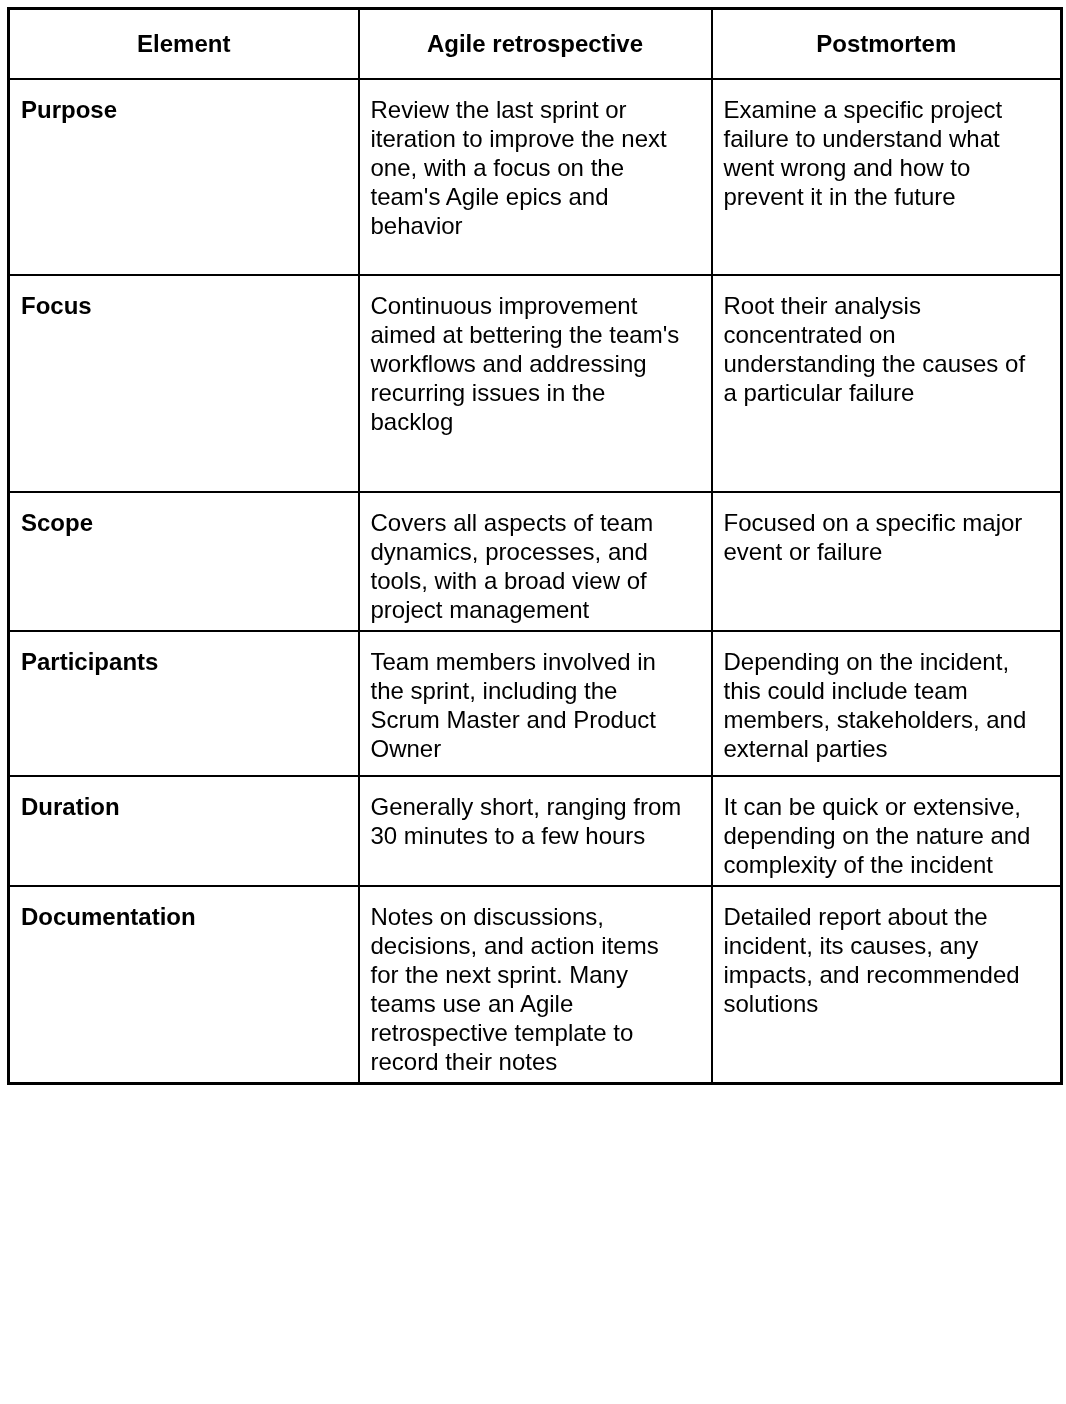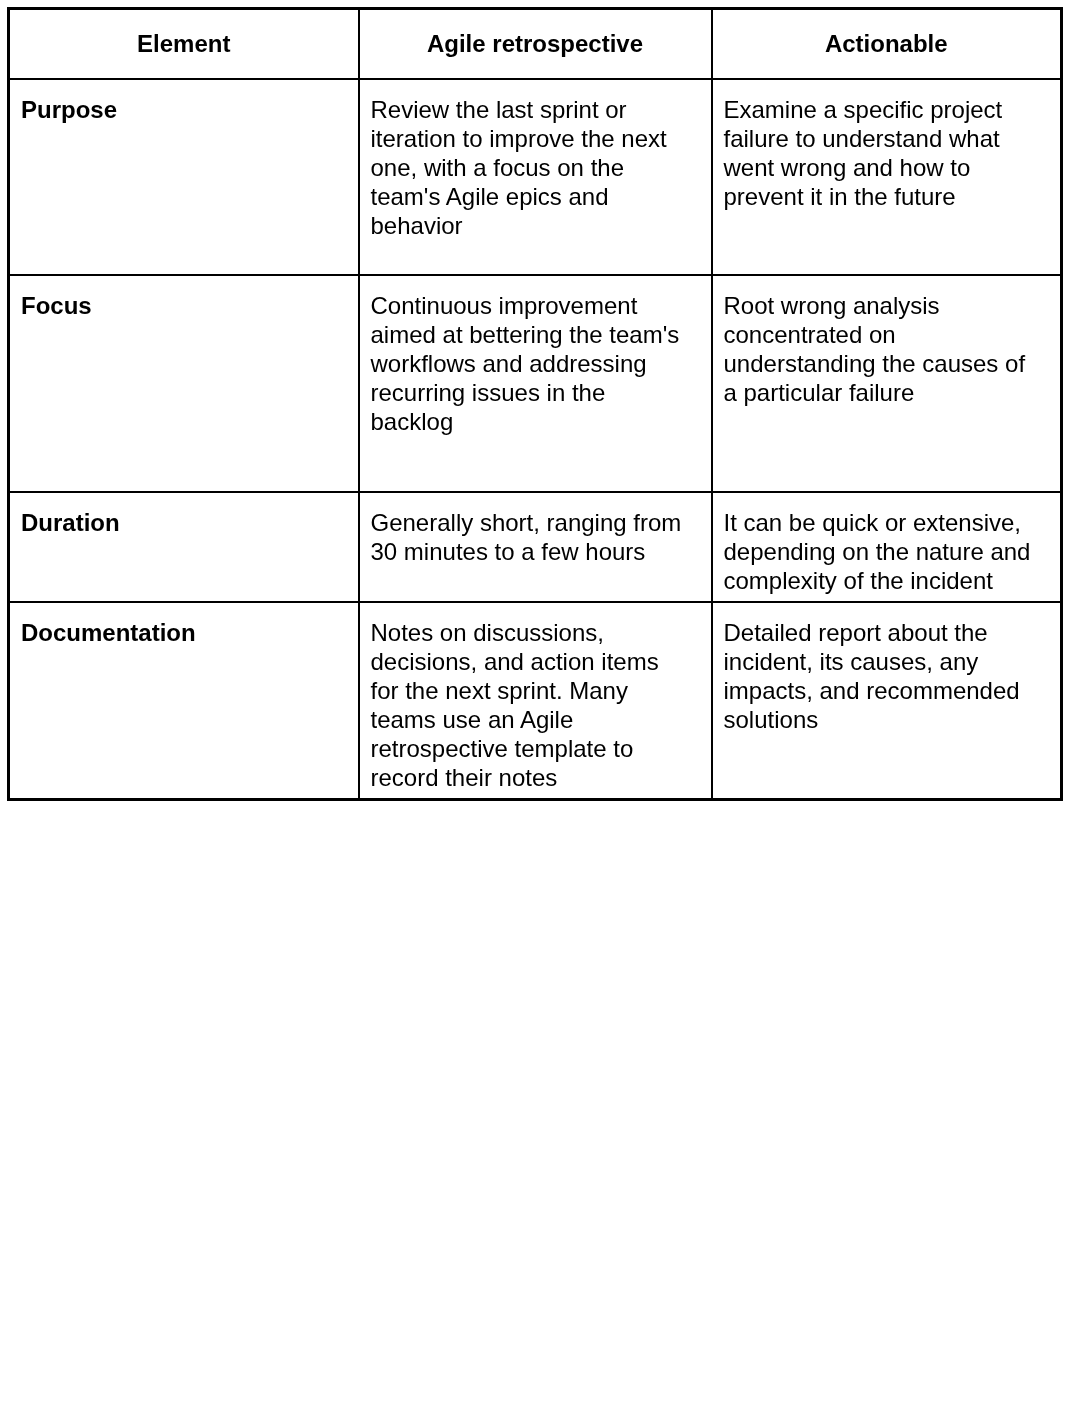--- a/index.html
+++ b/index.html
@@ -73,21 +73,21 @@
   <table class="cmp">
     <colgroup>
       <col class="c-element">
       <col class="c-agile">
       <col class="c-post">
     </colgroup>
     <thead>
       <tr>
         <th>Element</th>
         <th>Agile retrospective</th>
-        <th>Actionable</th>
+        <th>Postmortem</th>
       </tr>
     </thead>
     <tbody>
       <tr class="rh175">
         <td class="rowlabel">Purpose</td>
         <td>Review the last sprint or
 iteration to improve the next
 one, with a focus on the
 team's Agile epics and
 behavior</td>
@@ -96,24 +96,44 @@
 went wrong and how to
 prevent it in the future</td>
       </tr>
       <tr class="rh171">
         <td class="rowlabel">Focus</td>
         <td>Continuous improvement
 aimed at bettering the team's
 workflows and addressing
 recurring issues in the
 backlog</td>
-        <td>Root wrong analysis
+        <td>Root their analysis
 concentrated on
 understanding the causes of
 a particular failure</td>
+      </tr>
+      <tr class="rh135">
+        <td class="rowlabel">Scope</td>
+        <td>Covers all aspects of team
+dynamics, processes, and
+tools, with a broad view of
+project management</td>
+        <td>Focused on a specific major
+event or failure</td>
+      </tr>
+      <tr class="rh145">
+        <td class="rowlabel">Participants</td>
+        <td>Team members involved in
+the sprint, including the
+Scrum Master and Product
+Owner</td>
+        <td>Depending on the incident,
+this could include team
+members, stakeholders, and
+external parties</td>
       </tr>
       <tr class="rh107">
         <td class="rowlabel">Duration</td>
         <td>Generally short, ranging from
 30 minutes to a few hours</td>
         <td>It can be quick or extensive,
 depending on the nature and
 complexity of the incident</td>
       </tr>
       <tr class="rh192">

